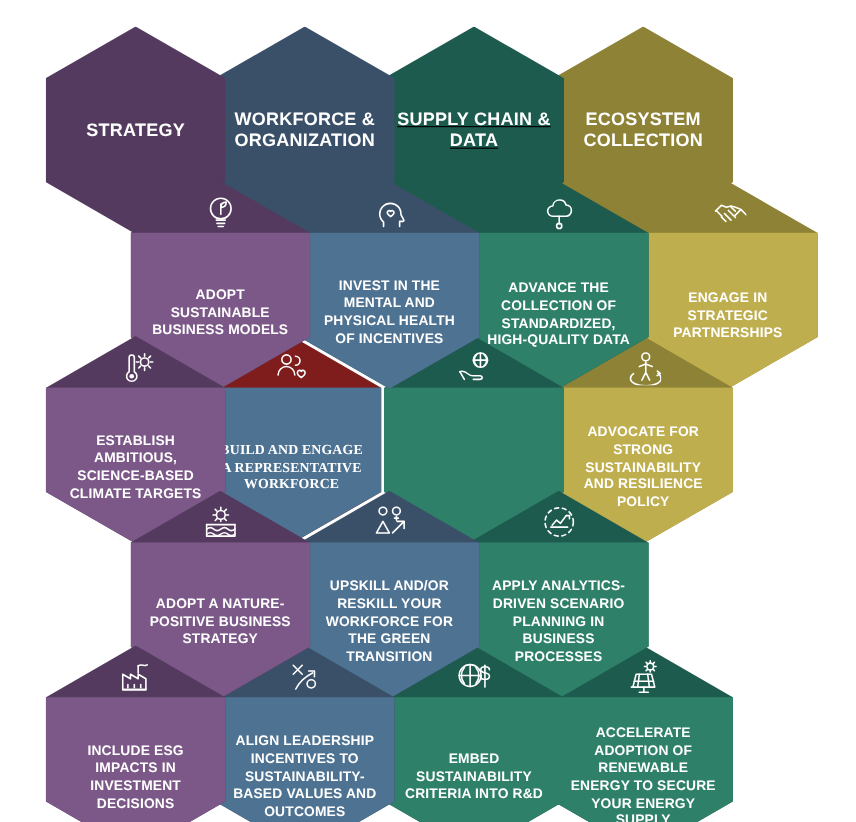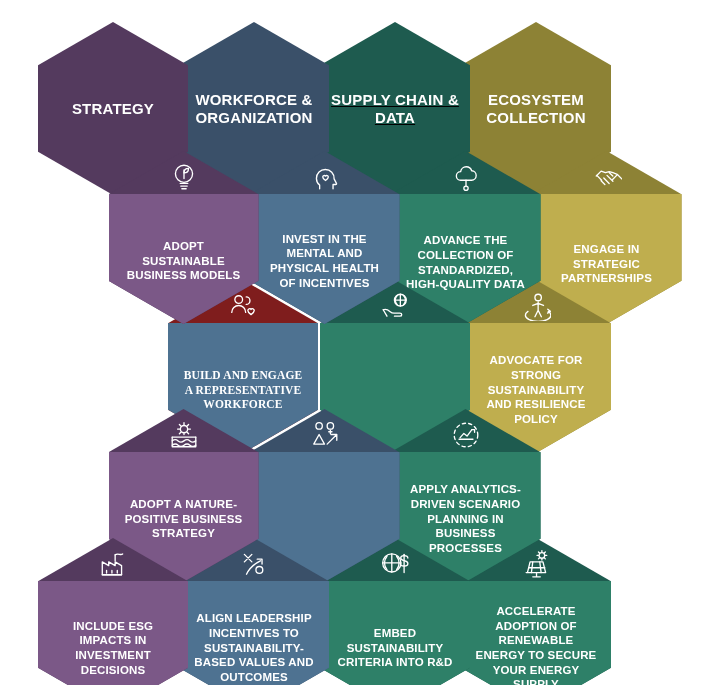--- a/index.html
+++ b/index.html
@@ -114,20 +114,34 @@
           <svg width="30" height="30" viewBox="0 0 28 28" fill="none" stroke="#ffffff" stroke-width="1.25" stroke-linecap="round" stroke-linejoin="round">
             <path d="M4 13l4.5-4.5 4 1.5 3.5-1 3.5 1 4 1.5L28 16"></path>
             <path d="M8.5 17.5l3.5 3.5M11 15l5 5M14 12.5l5.5 5.5"></path>
             <path d="M4.5 12.5L9 17M23.5 12l-4.5 4.5"></path>
             <path d="M16 9.8l3.4 3.2"></path>
           </svg>
         </span>
       </div>
       <div class="label">ENGAGE IN STRATEGIC PARTNERSHIPS</div>
     </div>
+    <div class="hex body" style="left: 38px; top: 280px; background: rgb(84, 58, 94); z-index: 25;">
+      <div class="fill" style="background: rgb(123, 88, 135);"></div>
+      <div class="cap">
+        <span class="icon">
+          <svg width="30" height="30" viewBox="0 0 28 28" fill="none" stroke="#ffffff" stroke-width="1.25" stroke-linecap="round" stroke-linejoin="round">
+            <path d="M9 17.5V6.5a2 2 0 1 1 4 0v11a4 4 0 1 1-4 0z"></path>
+            <circle cx="11" cy="21" r="1.8" fill="#fff" stroke="none"></circle>
+            <circle cx="21" cy="10" r="3.2"></circle>
+            <path d="M21 3.5v2M21 14.5v2M27.5 10h-2M16.5 10h-2M25.6 5.4l-1.4 1.4M17.8 13.2l-1.4 1.4M25.6 14.6l-1.4-1.4M17.8 6.8l-1.4-1.4"></path>
+          </svg>
+        </span>
+      </div>
+      <div class="label">ESTABLISH AMBITIOUS, SCIENCE-BASED CLIMATE TARGETS</div>
+    </div>
     <div class="hex body" style="left: 168px; top: 280px; background: #7f1d1d; z-index: 24; font-family: Liberation Serif, serif;">
       <div class="fill" style="background: rgb(78, 114, 145);"></div>
       <div class="cap">
         <span class="icon">
           <svg width="30" height="30" viewBox="0 0 28 28" fill="none" stroke="#ffffff" stroke-width="1.25" stroke-linecap="round" stroke-linejoin="round">
             <circle cx="10" cy="8" r="3.6"></circle>
             <path d="M3.5 20c0-3.6 2.9-6.5 6.5-6.5s6.5 2.9 6.5 6.5"></path>
             <path d="M17 5.5c2 0 3.5 1.6 3.5 3.5S19 12.5 17 12.5"></path>
             <path d="M21.5 17.2c-1-1.3-3-.6-3 1.1 0 1.7 3 3.7 3 3.7s3-2 3-3.7c0-1.7-2-2.4-3-1.1z"></path>
           </svg>
@@ -182,20 +196,21 @@
         <span class="icon">
           <svg width="30" height="30" viewBox="0 0 28 28" fill="none" stroke="#ffffff" stroke-width="1.25" stroke-linecap="round" stroke-linejoin="round">
             <circle cx="8.5" cy="5.5" r="3"></circle>
             <circle cx="19" cy="5.5" r="3"></circle>
             <path d="M19 9.5v3M17.5 11h3"></path>
             <path d="M3.5 22.5l5-9 5 9z"></path>
             <path d="M16 22.5l9-9M19.5 13.5H25v5.5"></path>
           </svg>
         </span>
       </div>
+      <div class="label">UPSKILL AND/OR RESKILL YOUR WORKFORCE FOR THE GREEN TRANSITION</div>
     </div>
     <div class="hex body" style="left: 390.5px; top: 409px; background: rgb(30, 91, 79); z-index: 23;">
       <div class="fill" style="background: rgb(46, 128, 104);"></div>
       <div class="cap">
         <span class="icon">
           <svg width="30" height="30" viewBox="0 0 28 28" fill="none" stroke="#ffffff" stroke-width="1.25" stroke-linecap="round" stroke-linejoin="round">
             <circle cx="14" cy="14" r="11" stroke-dasharray="3 3"></circle>
             <path d="M7.5 18h13"></path>
             <path d="M8.5 16.5l3.5-4 3 2.5 4.5-6"></path>
             <path d="M19.5 9h2.5v2.5"></path>

